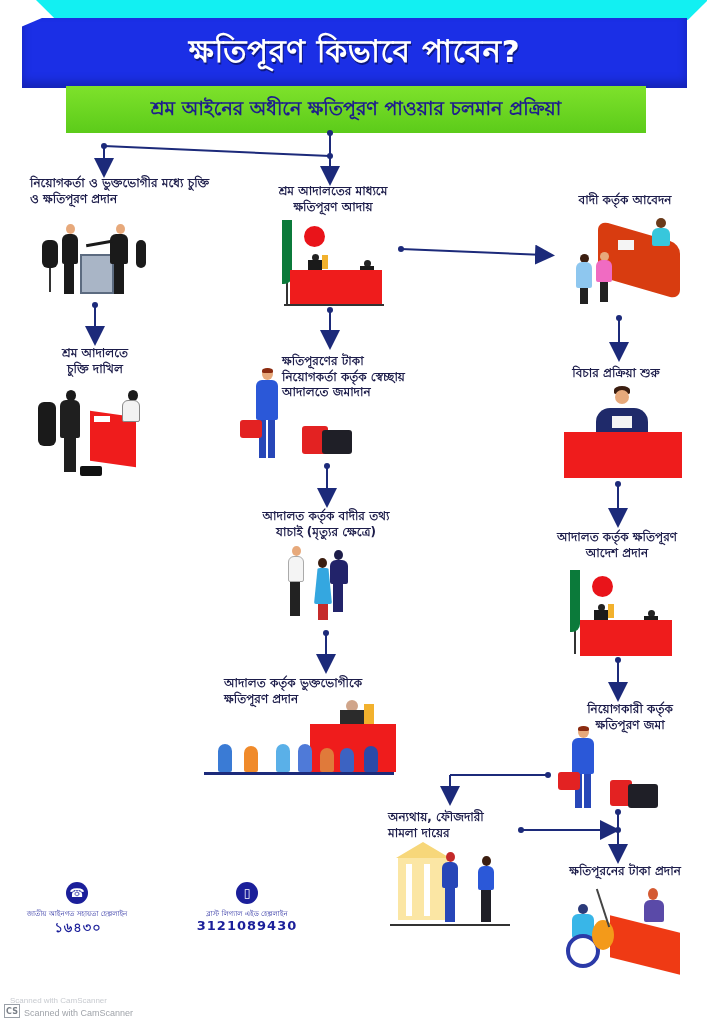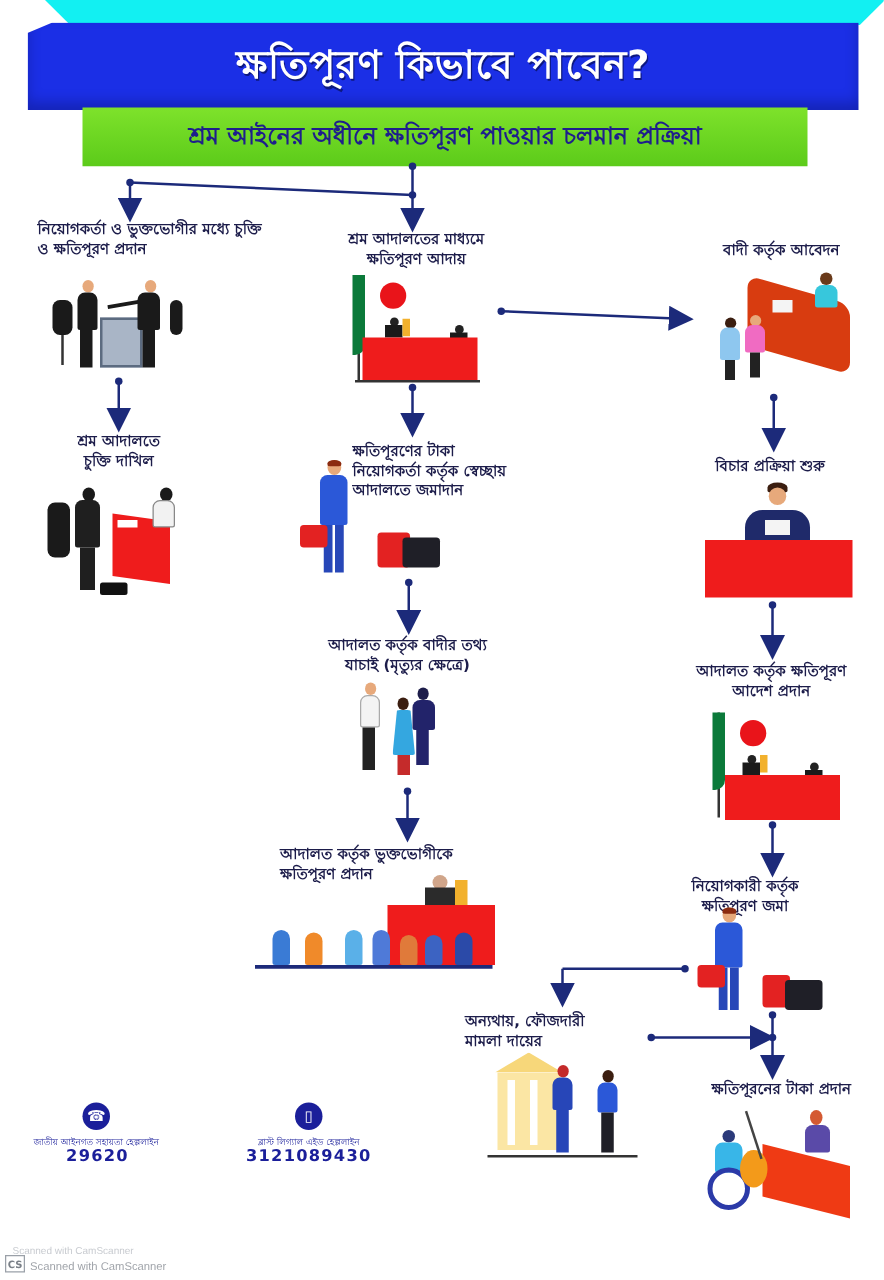--- a/index.html
+++ b/index.html
@@ -225,21 +225,21 @@
   <div class="flag" style="left:2px; top:0px; width:10px; height:62px;"></div>
   <div class="sun" style="left:24px; top:6px; width:21px; height:21px;"></div>
   <div class="head" style="left:30px; top:34px; width:7px; height:7px; background:#222;"></div>
   <div style="position:absolute; left:26px; top:40px; width:14px; height:10px; background:#1a1a1a;"></div>
   <div style="position:absolute; left:40px; top:34px; width:6px; height:14px; background:#f2b12d;"></div>
   <div class="head" style="left:80px; top:40px; width:7px; height:7px; background:#222;"></div>
   <div style="position:absolute; left:76px; top:46px; width:14px; height:10px; background:#1a1a1a;"></div>
   <div class="red-desk" style="left:12px; top:50px; width:92px; height:36px;"></div>
 </div>
 
-<div class="step-label" style="left:540px; top:702px; width:112px;">নিয়োগকারী কর্তৃক ক্ষতিপূরণ জমা</div>
+<div class="step-label" style="left:574px; top:702px; width:112px;">নিয়োগকারী কর্তৃক ক্ষতিপূরণ জমা</div>
 <div class="illus" style="left:556px; top:726px; width:110px; height:86px;">
   <div class="head" style="left:22px; top:0px; width:11px; height:12px;"></div>
   <div class="hair" style="left:22px; top:0px; width:11px; height:5px; background:#8b2b10;"></div>
   <div class="body-suit" style="left:16px; top:12px; width:22px; height:36px; background:#2b58d8;"></div>
   <div class="leg" style="left:19px; top:48px; width:7px; height:34px; background:#2747b8;"></div>
   <div class="leg" style="left:28px; top:48px; width:7px; height:34px; background:#2747b8;"></div>
   <div class="bag" style="left:2px; top:46px; width:22px; height:18px; background:#e32222;"></div>
   <div class="bag" style="left:54px; top:54px; width:22px; height:26px; background:#e32222;"></div>
   <div class="bag" style="left:72px; top:58px; width:30px; height:24px; background:#1f1f27;"></div>
 </div>
@@ -249,38 +249,38 @@
   <div class="red-desk" style="left:48px; top:40px; width:70px; height:42px; background:#ef3a14; transform:skewY(14deg);"></div>
   <div class="head" style="left:86px; top:4px; width:10px; height:12px; background:#d45a32;"></div>
   <div class="body-suit" style="left:82px; top:16px; width:20px; height:22px; background:#5a4aa8;"></div>
   <div class="head" style="left:16px; top:20px; width:10px; height:10px; background:#2b3a7a;"></div>
   <div class="body-suit" style="left:10px; top:30px; width:22px; height:24px; background:#38b6e8;"></div>
   <div style="position:absolute; left:4px; top:50px; width:34px; height:34px; border:4px solid #2b3aa8; border-radius:50%;"></div>
   <div style="position:absolute; left:30px; top:36px; width:22px; height:30px; background:#f39a1a; border-radius:50%;"></div>
   <div style="position:absolute; left:40px; top:4px; width:2px; height:40px; background:#444; transform:rotate(-18deg);"></div>
 </div>
 
-<div class="step-label left" style="left:372px; top:810px; width:120px;">অন্যথায়, ফৌজদারী মামলা দায়ের</div>
+<div class="step-label left" style="left:388px; top:810px; width:120px;">অন্যথায়, ফৌজদারী মামলা দায়ের</div>
 <div class="illus" style="left:390px; top:840px; width:120px; height:90px;">
   <div style="position:absolute; left:6px; top:2px; width:54px; height:16px; background:#f7d77a; clip-path:polygon(50% 0,100% 100%,0 100%);"></div>
   <div style="position:absolute; left:8px; top:18px; width:50px; height:62px; background:#fbe6a4;"></div>
   <div style="position:absolute; left:16px; top:24px; width:6px; height:52px; background:#ffffff;"></div>
   <div style="position:absolute; left:34px; top:24px; width:6px; height:52px; background:#ffffff;"></div>
   <div class="head" style="left:56px; top:12px; width:9px; height:10px; background:#c42a2a;"></div>
   <div class="body-suit" style="left:52px; top:22px; width:16px; height:26px; background:#2746b8;"></div>
   <div class="leg" style="left:55px; top:48px; width:10px; height:34px; background:#2746b8;"></div>
   <div class="head" style="left:92px; top:16px; width:9px; height:10px; background:#3b1e10;"></div>
   <div class="body-suit" style="left:88px; top:26px; width:16px; height:24px; background:#2b58d8;"></div>
   <div class="leg" style="left:91px; top:50px; width:10px; height:32px; background:#1f1f27;"></div>
   <div style="position:absolute; left:0px; top:84px; width:120px; height:2px; background:#333;"></div>
 </div>
 
 <div class="foot-icon" style="left:66px; top:882px;">☎</div>
 <div class="foot-label" style="left:12px; top:908px; width:130px;">জাতীয় আইনগত সহায়তা হেল্পলাইন</div>
-<div class="foot-number" style="left:30px; top:918px; width:96px;">29620</div>
+<div class="foot-number" style="left:30px; top:918px; width:96px;">১৬৪৩০</div>
 
 <div class="foot-icon" style="left:236px; top:882px;">▯</div>
 <div class="foot-label" style="left:192px; top:908px; width:110px;">ব্লাস্ট লিগ্যাল এইড হেল্পলাইন</div>
 <div class="foot-number" style="left:190px; top:918px; width:114px;">3121089430</div>
 
 <div id="cs-ghost" class="abs">Scanned with CamScanner</div>
 <div id="watermark" class="abs">
   <span id="cs-logo">CS</span>
   <span id="cs-text">Scanned with CamScanner</span>
 </div>

